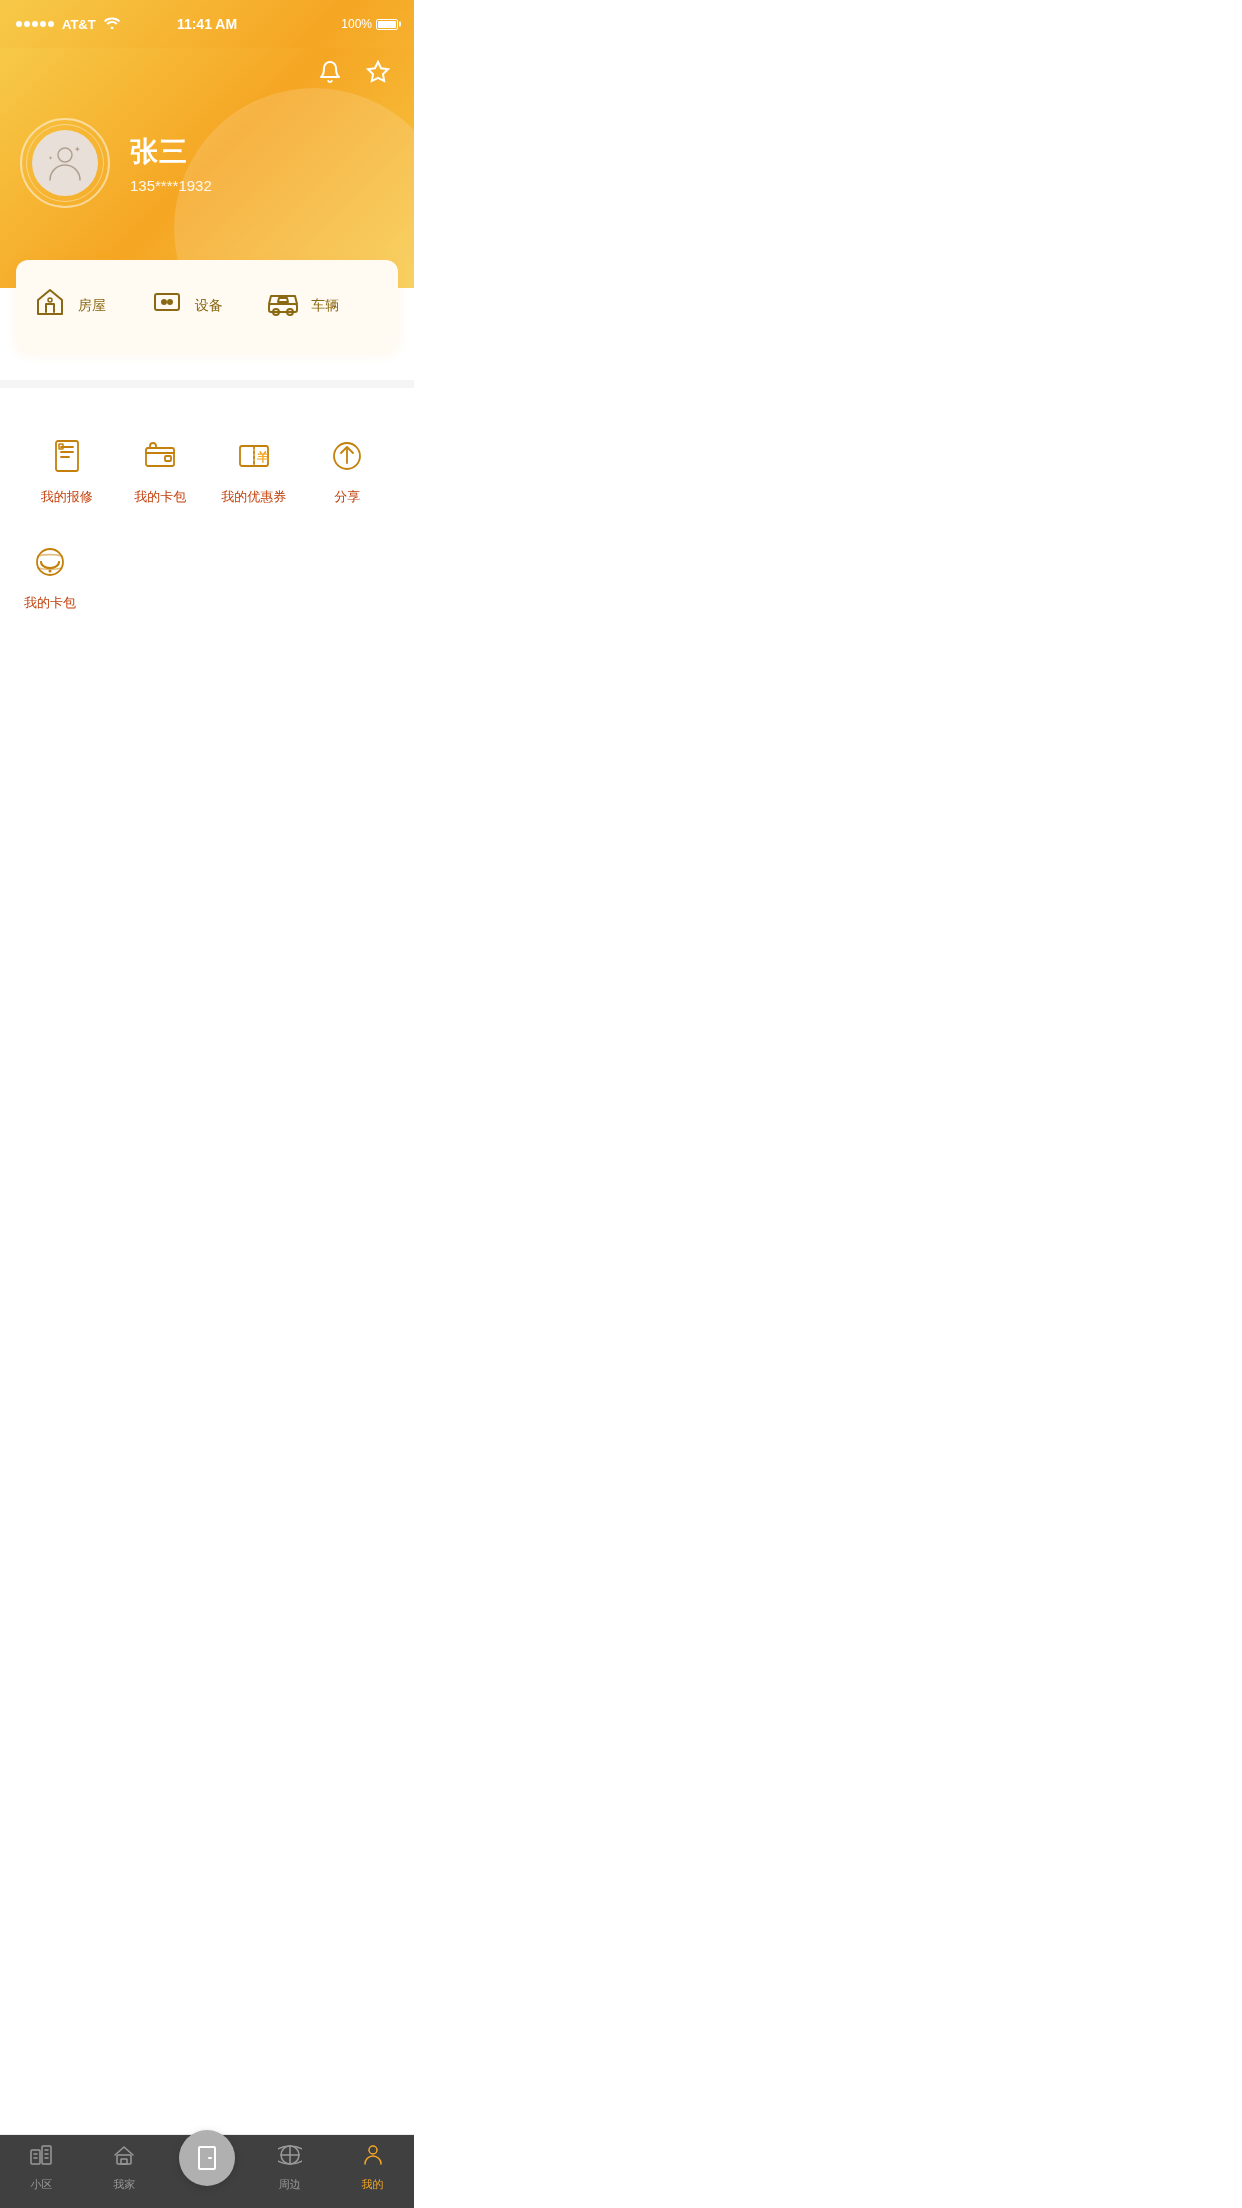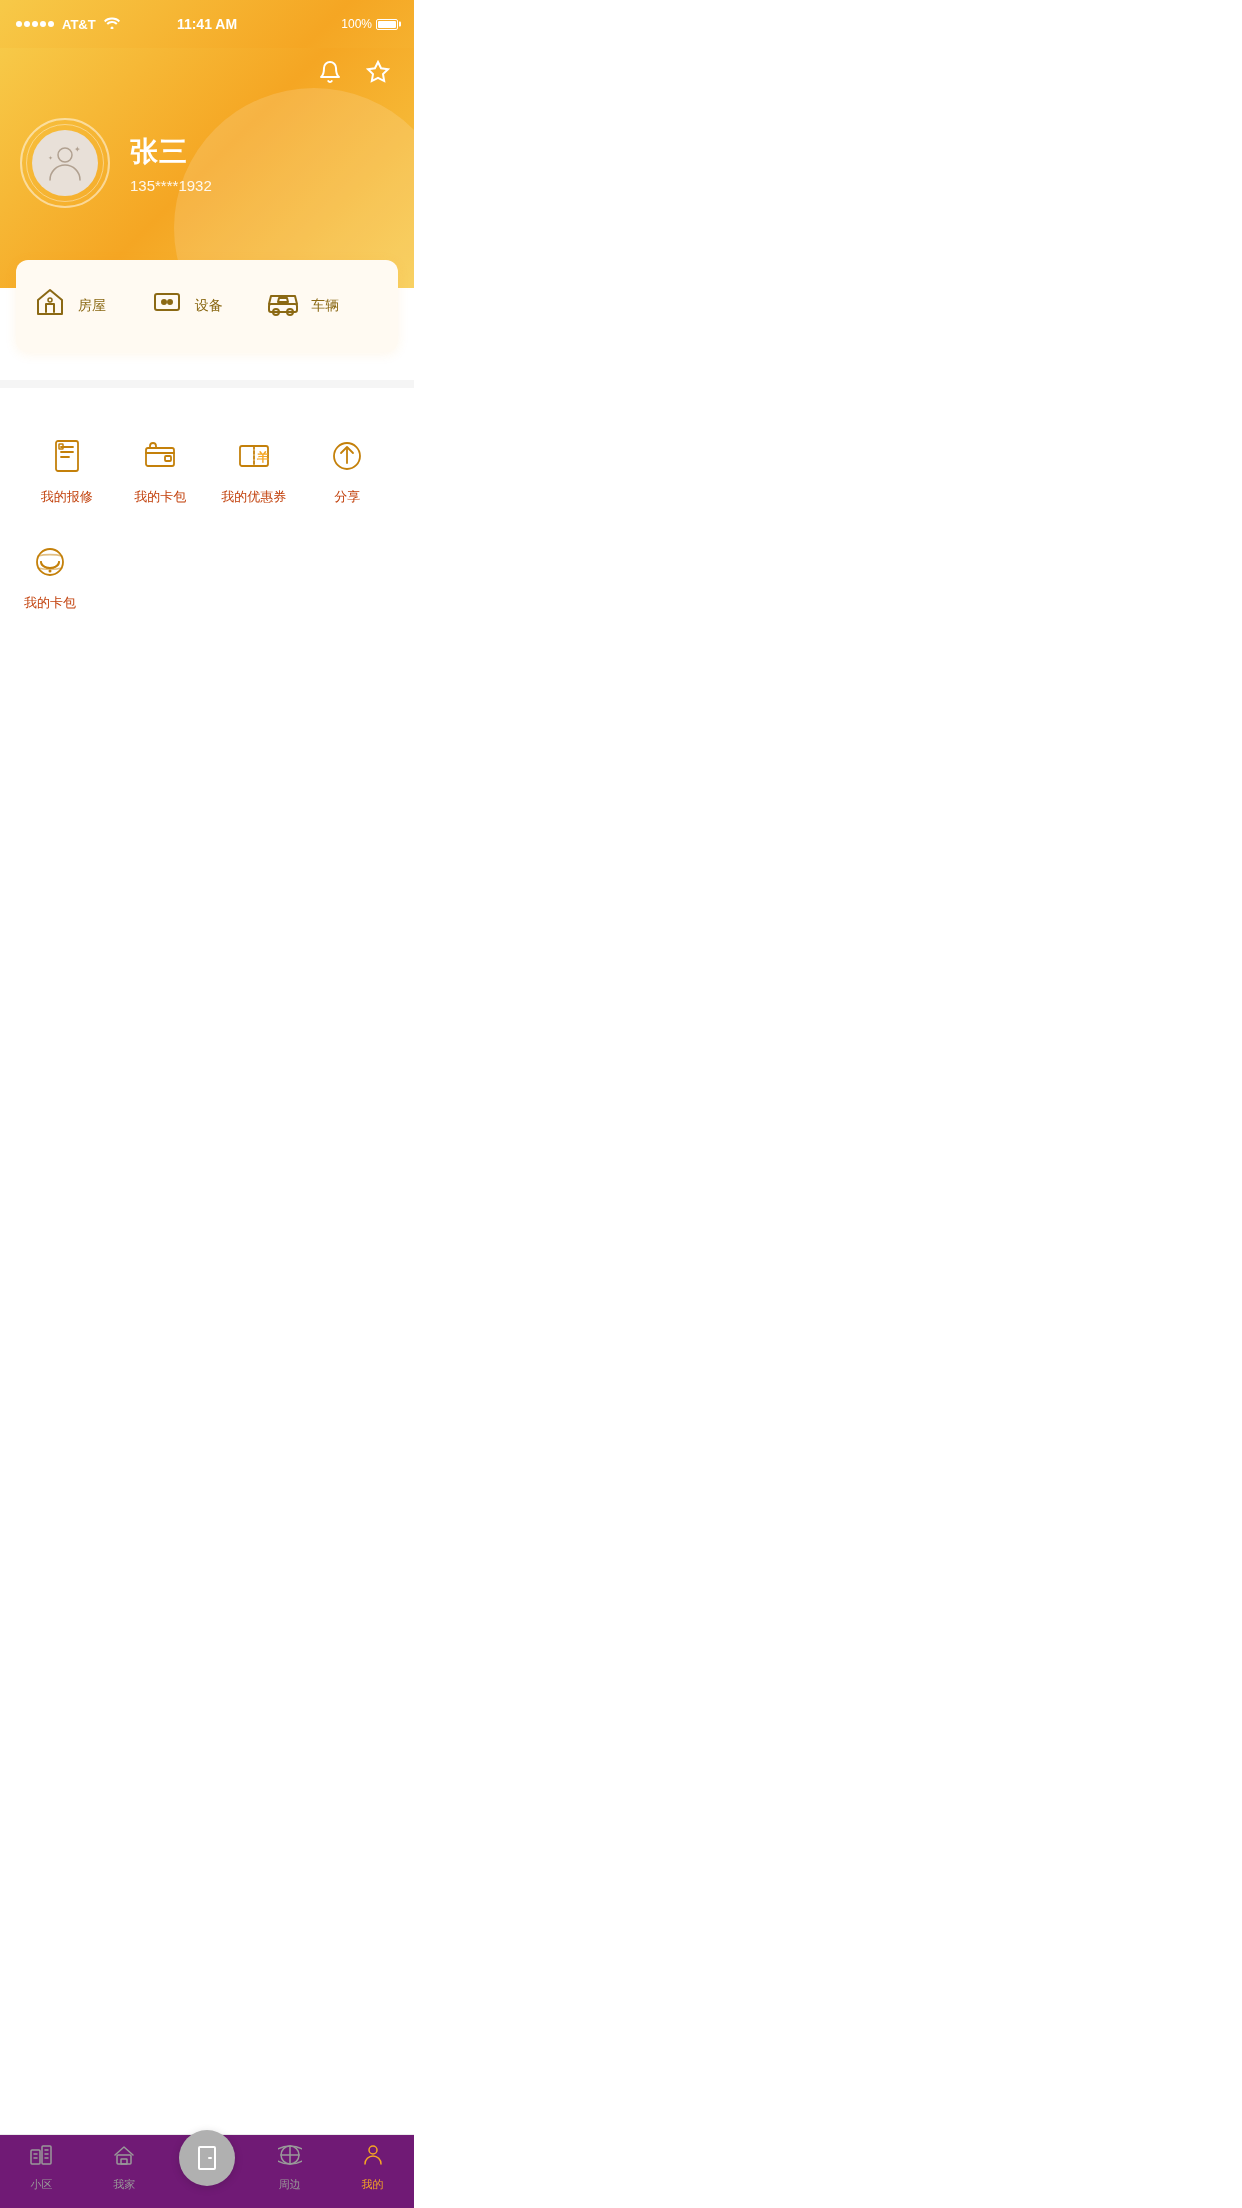--- a/index.html
+++ b/index.html
@@ -254,21 +254,21 @@
       display: flex;
       padding: 0 0;
     }
 
     
     .bottom-nav {
       position: fixed;
       bottom: 0;
       left: 0;
       width: 414px;
-      background: #701a75;
+      background: #404040;
       border-top: 1px solid #ebebeb;
       display: flex;
       justify-content: space-around;
       align-items: center;
       padding: 8px 0 16px;
       z-index: 100;
     }
 
     .nav-item {
       display: flex;

